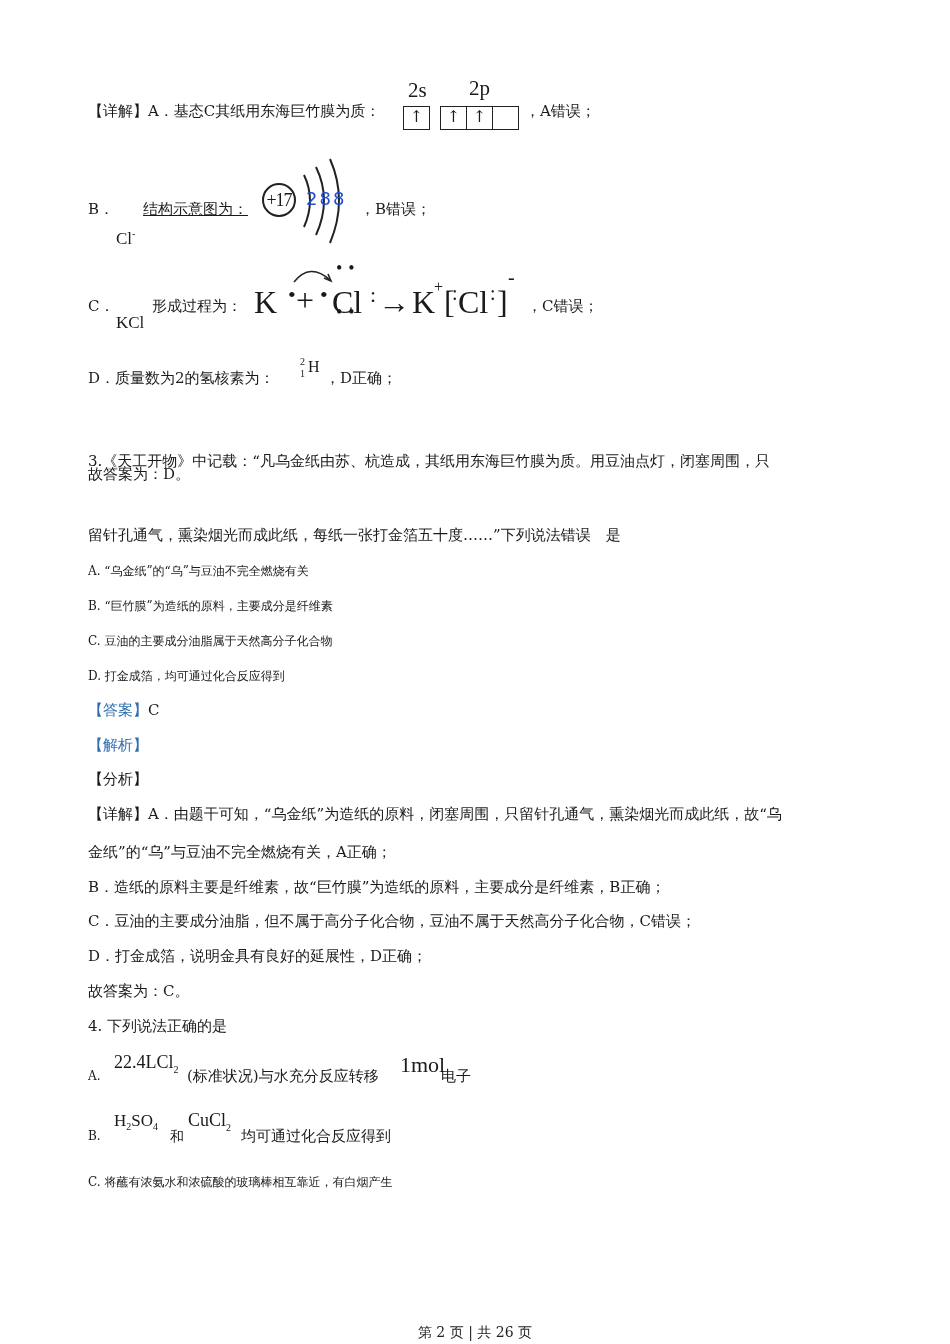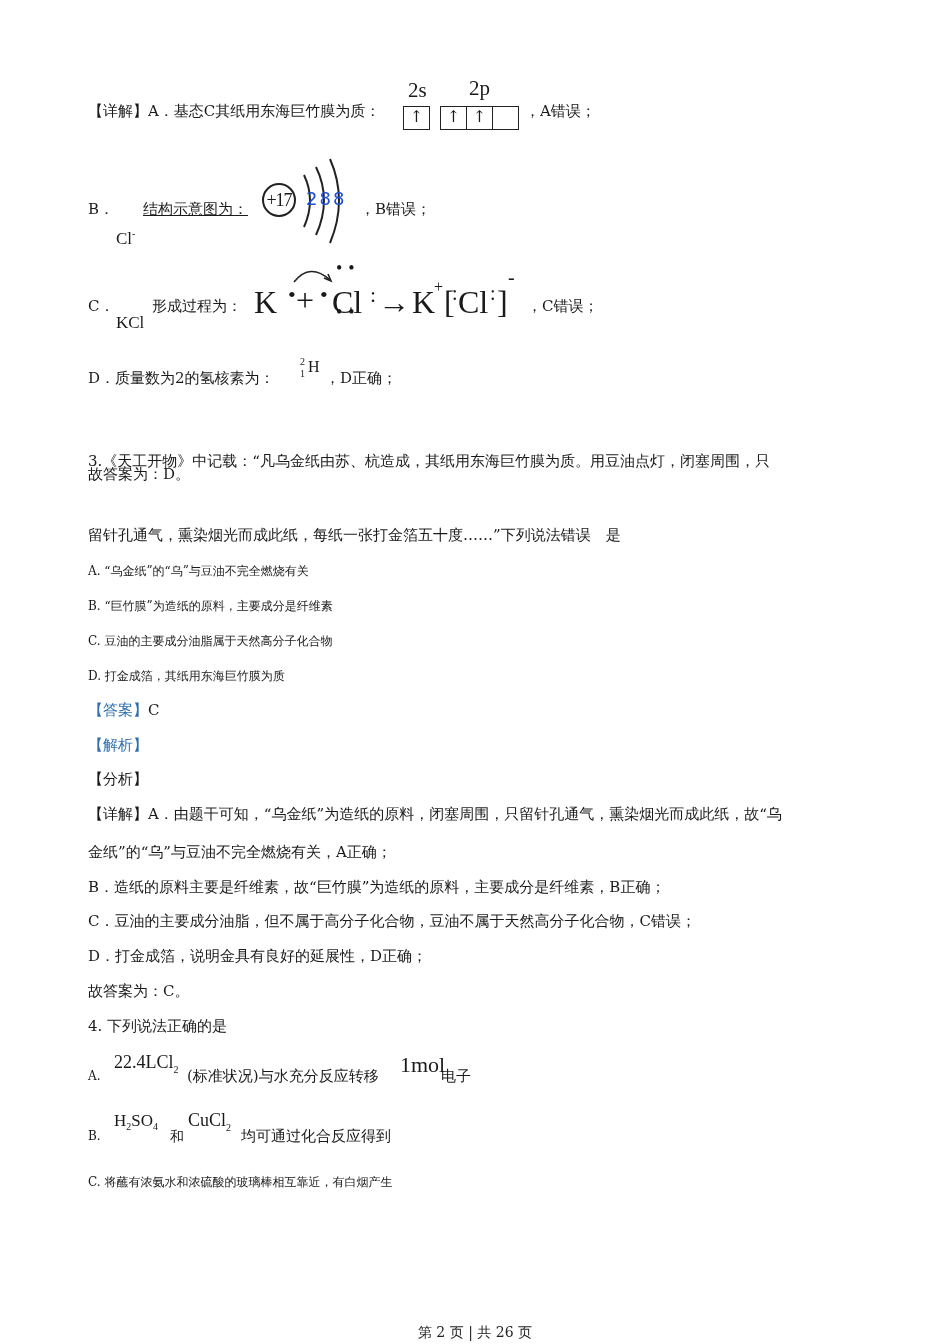--- a/index.html
+++ b/index.html
@@ -107,21 +107,21 @@
 <div class="line" style="top:368px;left:325px;">，D正确；</div>
 
 <div class="line" style="top:416px;margin-top:48px;">故答案为：D。</div>
 
 <div class="line" style="top:451px;">3.《天工开物》中记载：“凡乌金纸由苏、杭造成，其纸用东海巨竹膜为质。用豆油点灯，闭塞周围，只</div>
 <div class="line" style="top:488px;margin-top:37px;">留针孔通气，熏染烟光而成此纸，每纸一张打金箔五十度……”下列说法错误　是</div>
 
 <div class="line sm" style="top:561px;">A. “乌金纸”的“乌”与豆油不完全燃烧有关</div>
 <div class="line sm" style="top:596px;">B. “巨竹膜”为造纸的原料，主要成分是纤维素</div>
 <div class="line sm" style="top:631px;">C. 豆油的主要成分油脂属于天然高分子化合物</div>
-<div class="line sm" style="top:666px;">D. 打金成箔，其纸用东海巨竹膜为质</div>
+<div class="line sm" style="top:666px;">D. 打金成箔，均可通过化合反应得到</div>
 
 <div class="line" style="top:700px;">
   <span class="blue">【答案】</span><span>C</span>
 </div>
 <div class="line blue" style="top:735px;">【解析】</div>
 <div class="line" style="top:769px;">【分析】</div>
 
 <div class="line" style="top:804px;">【详解】A．由题干可知，“乌金纸”为造纸的原料，闭塞周围，只留针孔通气，熏染烟光而成此纸，故“乌</div>
 <div class="line" style="top:842px;">金纸”的“乌”与豆油不完全燃烧有关，A正确；</div>
 <div class="line" style="top:877px;">B．造纸的原料主要是纤维素，故“巨竹膜”为造纸的原料，主要成分是纤维素，B正确；</div>

